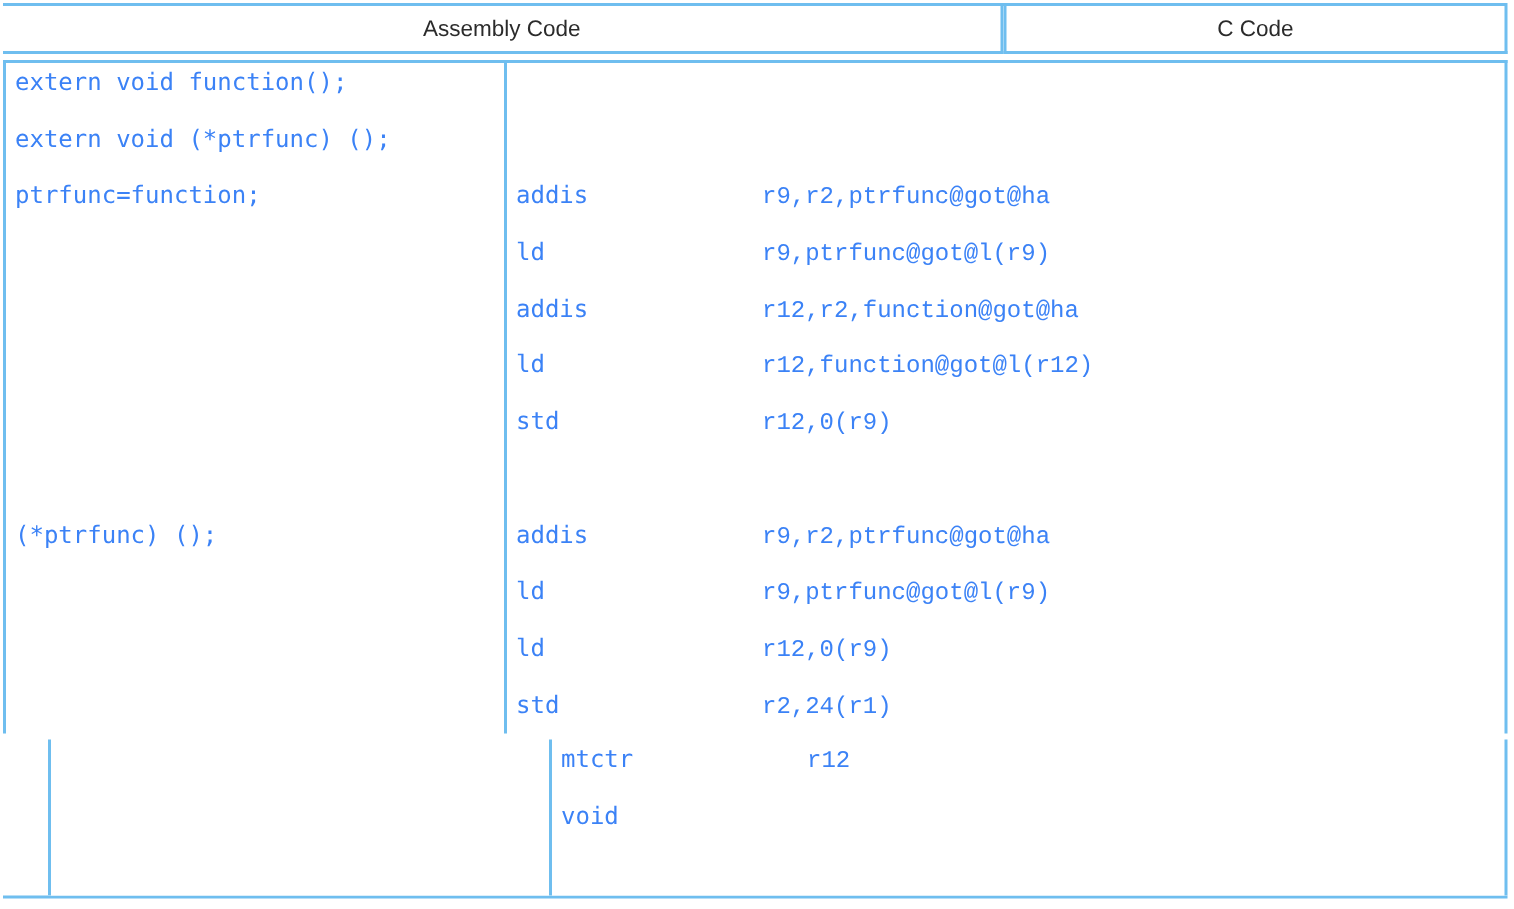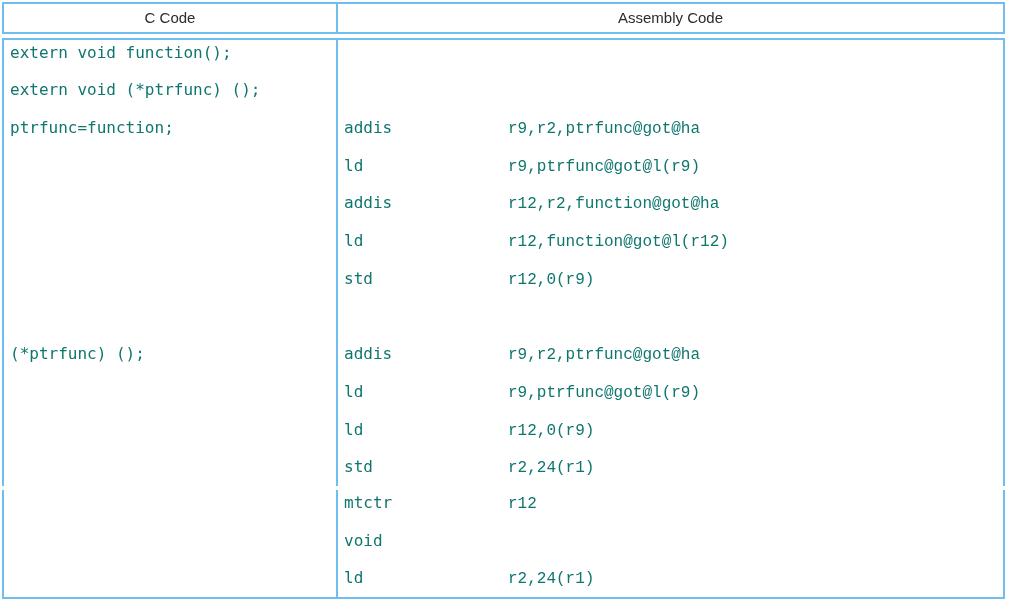--- a/index.html
+++ b/index.html
@@ -20,73 +20,73 @@
     box-sizing: border-box;
     border-top: 2px solid var(--border);
     border-bottom: 2px solid var(--border);
     display: flex;
     flex-direction: column;
     background: #ffffff;
   }
   .row { display: flex; box-sizing: border-box; }
   .header-row { height: 32px; margin-bottom: 4px; }
   .body-row1 { height: 449px; margin-bottom: 4px; }
-  .body-row2 { flex: 1; }
+  .body-row2 { flex: 1; margin-left: 30px; }
   .cell {
     box-sizing: border-box;
     overflow: hidden;
     background: #ffffff;
   }
   .col-left  { width: 336px; border-left: 2px solid var(--border); border-right: 2px solid var(--border); }
   .col-right { flex: 1; border-right: 2px solid var(--border); }
   .header-row .cell { border-bottom: 2px solid var(--border); display: flex; align-items: center; justify-content: center; }
   .body-row1 .cell  { border-top: 2px solid var(--border); }
   .header-label {
     font-family: "Liberation Sans", sans-serif;
     font-size: 15px;
     color: #2b2b2b;
   }
   .code-block {
     font-family: "DejaVu Sans Mono", "Liberation Mono", monospace;
     font-size: 16px;
     line-height: 37.7px;
-    color: #0f766e;
+    color: #3b82f6;
     padding-left: 6px;
     margin-top: -6px;
     white-space: pre;
   }
   .code-line { height: 37.7px; }
   .mn { display: inline-block; width: 164px; }
   .op { display: inline-block; font-family: Liberation Mono, monospace; }
 </style>
 </head>
 <body>
 
 <div class="table-wrap">
 
   <div class="row header-row">
+    <div class="cell col-right">
+      <span class="header-label">Assembly Code</span>
+    </div>
     <div class="cell col-left">
       <span class="header-label">C Code</span>
-    </div>
-    <div class="cell col-right">
-      <span class="header-label">Assembly Code</span>
     </div>
   </div>
 
   <div class="row body-row1">
     <div class="cell col-left">
       <div class="code-block"><div class="code-line">extern void function();</div><div class="code-line">extern void (*ptrfunc) ();</div><div class="code-line">ptrfunc=function;</div><div class="code-line">&nbsp;</div><div class="code-line">&nbsp;</div><div class="code-line">&nbsp;</div><div class="code-line">&nbsp;</div><div class="code-line">&nbsp;</div><div class="code-line">(*ptrfunc) ();</div></div>
     </div>
     <div class="cell col-right">
       <div class="code-block"><div class="code-line"><span class="mn">&nbsp;</span><span class="op"></span></div><div class="code-line"><span class="mn">&nbsp;</span><span class="op"></span></div><div class="code-line"><span class="mn">addis</span><span class="op">r9,r2,ptrfunc@got@ha</span></div><div class="code-line"><span class="mn">ld</span><span class="op">r9,ptrfunc@got@l(r9)</span></div><div class="code-line"><span class="mn">addis</span><span class="op">r12,r2,function@got@ha</span></div><div class="code-line"><span class="mn">ld</span><span class="op">r12,function@got@l(r12)</span></div><div class="code-line"><span class="mn">std</span><span class="op">r12,0(r9)</span></div><div class="code-line"><span class="mn">&nbsp;</span><span class="op"></span></div><div class="code-line"><span class="mn">addis</span><span class="op">r9,r2,ptrfunc@got@ha</span></div><div class="code-line"><span class="mn">ld</span><span class="op">r9,ptrfunc@got@l(r9)</span></div><div class="code-line"><span class="mn">ld</span><span class="op">r12,0(r9)</span></div><div class="code-line"><span class="mn">std</span><span class="op">r2,24(r1)</span></div></div>
     </div>
   </div>
 
   <div class="row body-row2">
     <div class="cell col-left">
       <div class="code-block"></div>
     </div>
     <div class="cell col-right">
-      <div class="code-block"><div class="code-line"><span class="mn">mtctr</span><span class="op">r12</span></div><div class="code-line"><span class="mn">void</span><span class="op"></span></div><div class="code-line"><span class="mn">ld</span><span class="op">r2,24(r1)</span></div></div>
+      <div class="code-block"><div class="code-line"><span class="mn">mtctr</span><span class="op">r12</span></div><div class="code-line"><span class="mn">void</span><span class="op"></span></div></div>
     </div>
   </div>
 
 </div>
 
 </body></html>

